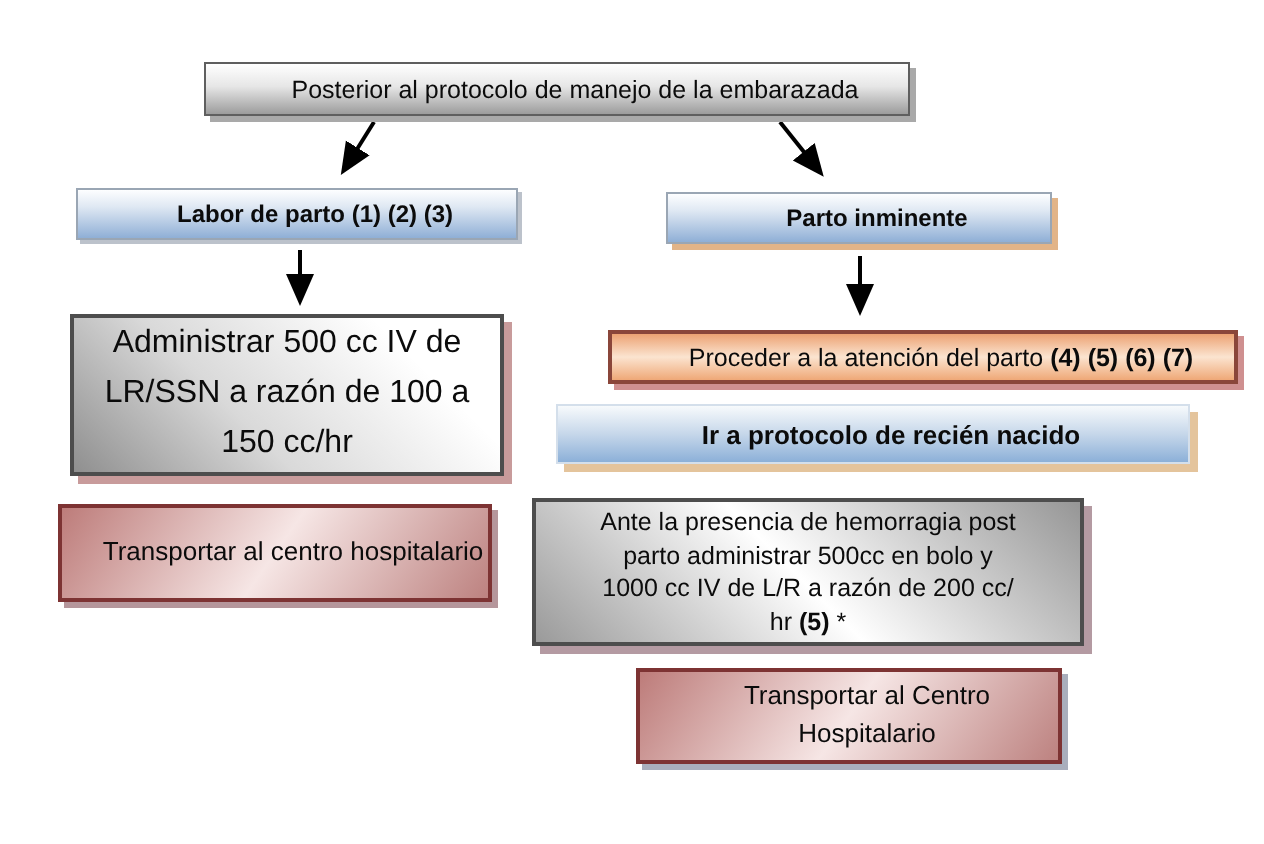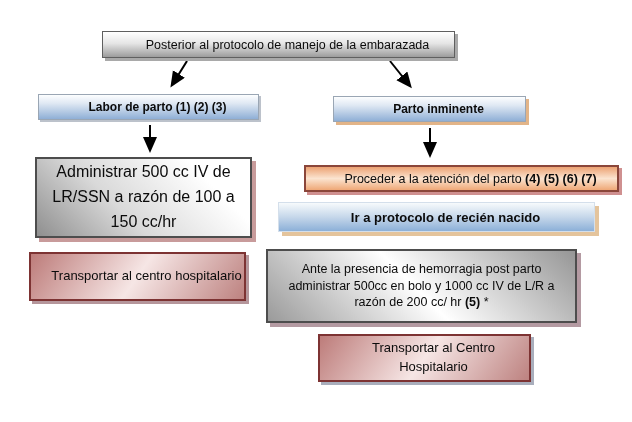--- a/index.html
+++ b/index.html
@@ -48,25 +48,25 @@
     margin-left:36px;
   }
   .blue-protocol{
     left:278px;top:202px;width:317px;height:30px;
     border:1px solid #d4dfeb;
     background:linear-gradient(to bottom,#f7fafc 0%,#c6d7ea 50%,#8cb0d8 100%);
     box-shadow:4px 4px 0 #e4c49c;
     font-weight:bold;font-size:13px;
   }
   .gray-right{
-    left:266px;top:249px;width:311px;height:74px;
+    left:266px;top:249px;width:276px;height:74px;
     border:2px solid #4d4d4d;
     background:linear-gradient(225deg,#969696 0%,#ffffff 52%,#9a9a9a 100%);
     box-shadow:4px 4px 0 #b49aa2;
-    font-size:12.5px;line-height:1.32;padding:4px 12px;
+    font-size:12.5px;line-height:1.32;padding:4px 28px;
   }
   .bold{font-weight:bold;}
   .arrows{position:absolute;left:0;top:0;width:632px;height:422px;pointer-events:none;}
 </style>
 </head>
 <body>
 
 <div class="canvas">
 
   <svg class="arrows" viewBox="0 0 632 422" xmlns="http://www.w3.org/2000/svg">

